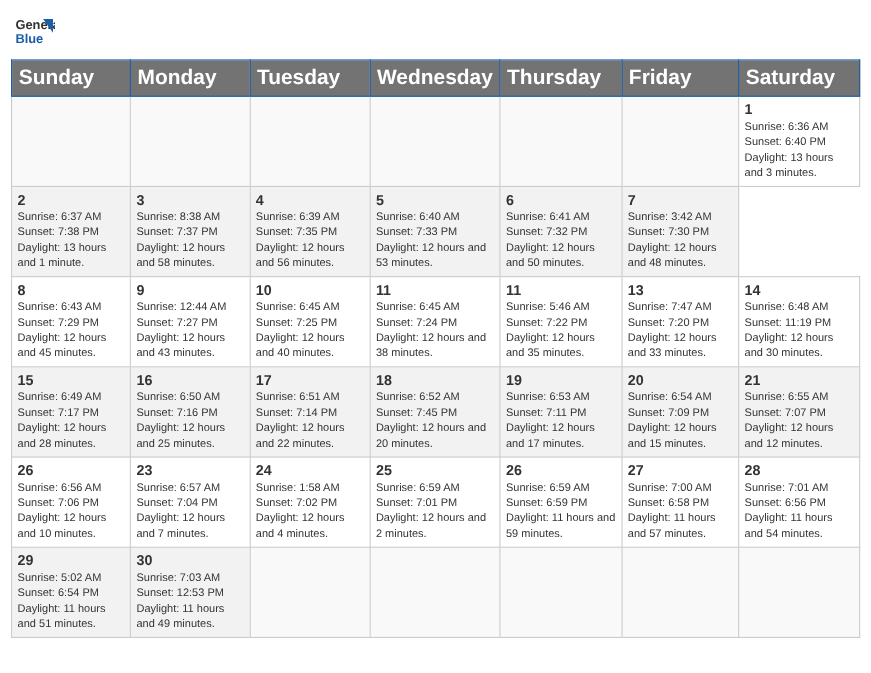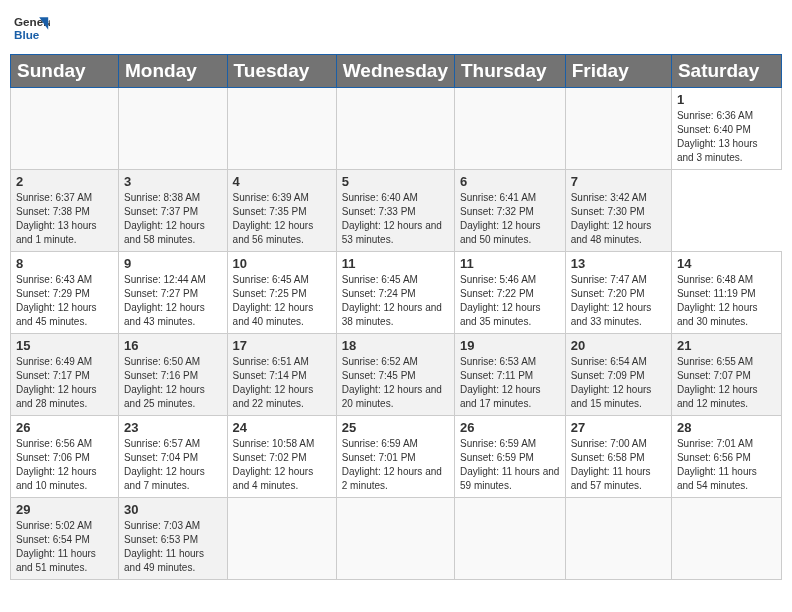--- a/index.html
+++ b/index.html
@@ -300,21 +300,21 @@
           <span class="day-num">23</span>
           <div class="day-info">
             <span>Sunrise: 6:57 AM</span><br>
             <span>Sunset: 7:04 PM</span><br>
             <span>Daylight: 12 hours and 7 minutes.</span>
           </div>
         </td>
         <td>
           <span class="day-num">24</span>
           <div class="day-info">
-            <span>Sunrise: 10:58 AM</span><br>
+            <span>Sunrise: 1:58 AM</span><br>
             <span>Sunset: 7:02 PM</span><br>
             <span>Daylight: 12 hours and 4 minutes.</span>
           </div>
         </td>
         <td>
           <span class="day-num">25</span>
           <div class="day-info">
             <span>Sunrise: 6:59 AM</span><br>
             <span>Sunset: 7:01 PM</span><br>
             <span>Daylight: 12 hours and 2 minutes.</span>
@@ -351,21 +351,21 @@
           <div class="day-info">
             <span>Sunrise: 5:02 AM</span><br>
             <span>Sunset: 6:54 PM</span><br>
             <span>Daylight: 11 hours and 51 minutes.</span>
           </div>
         </td>
         <td>
           <span class="day-num">30</span>
           <div class="day-info">
             <span>Sunrise: 7:03 AM</span><br>
-            <span>Sunset: 6:53 PM</span><br>
+            <span>Sunset: 12:53 PM</span><br>
             <span>Daylight: 11 hours and 49 minutes.</span>
           </div>
         </td>
         <td class="empty-cell"></td>
         <td class="empty-cell"></td>
         <td class="empty-cell"></td>
         <td class="empty-cell"></td>
         <td class="empty-cell"></td>
       </tr>
     </tbody>

